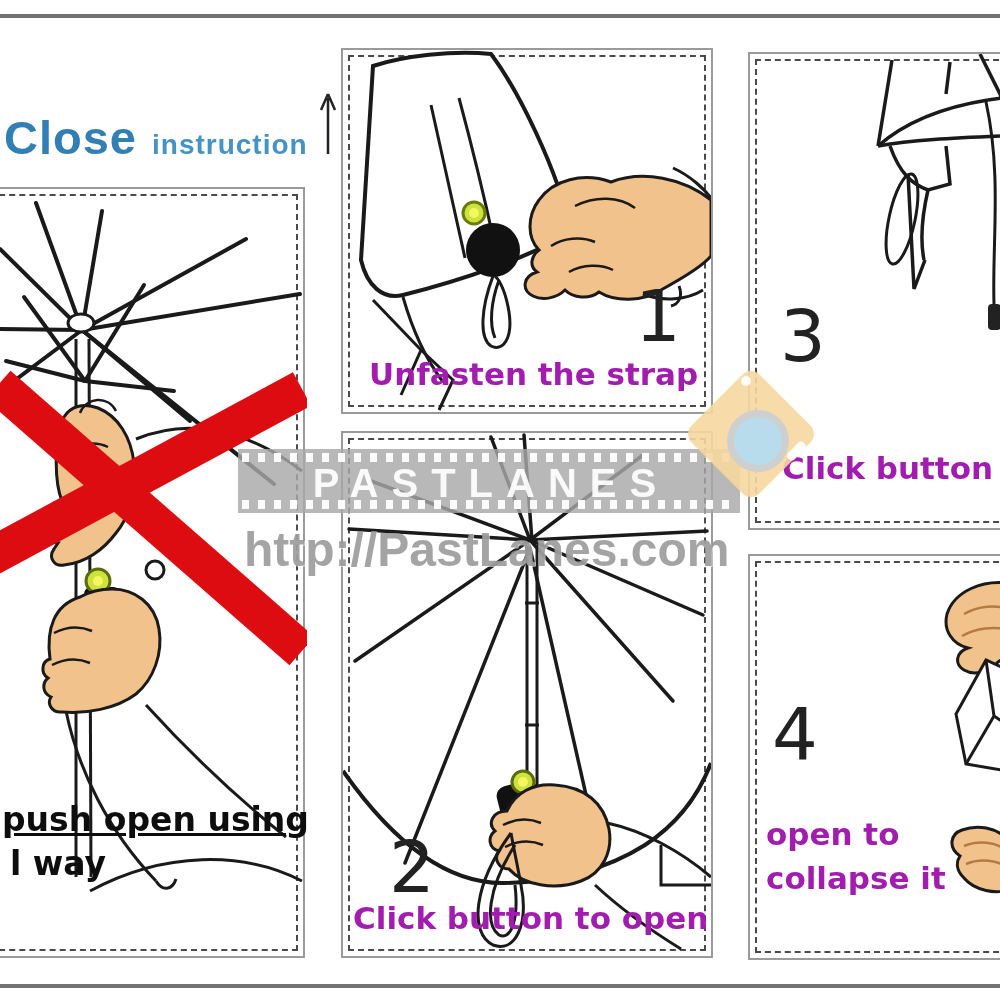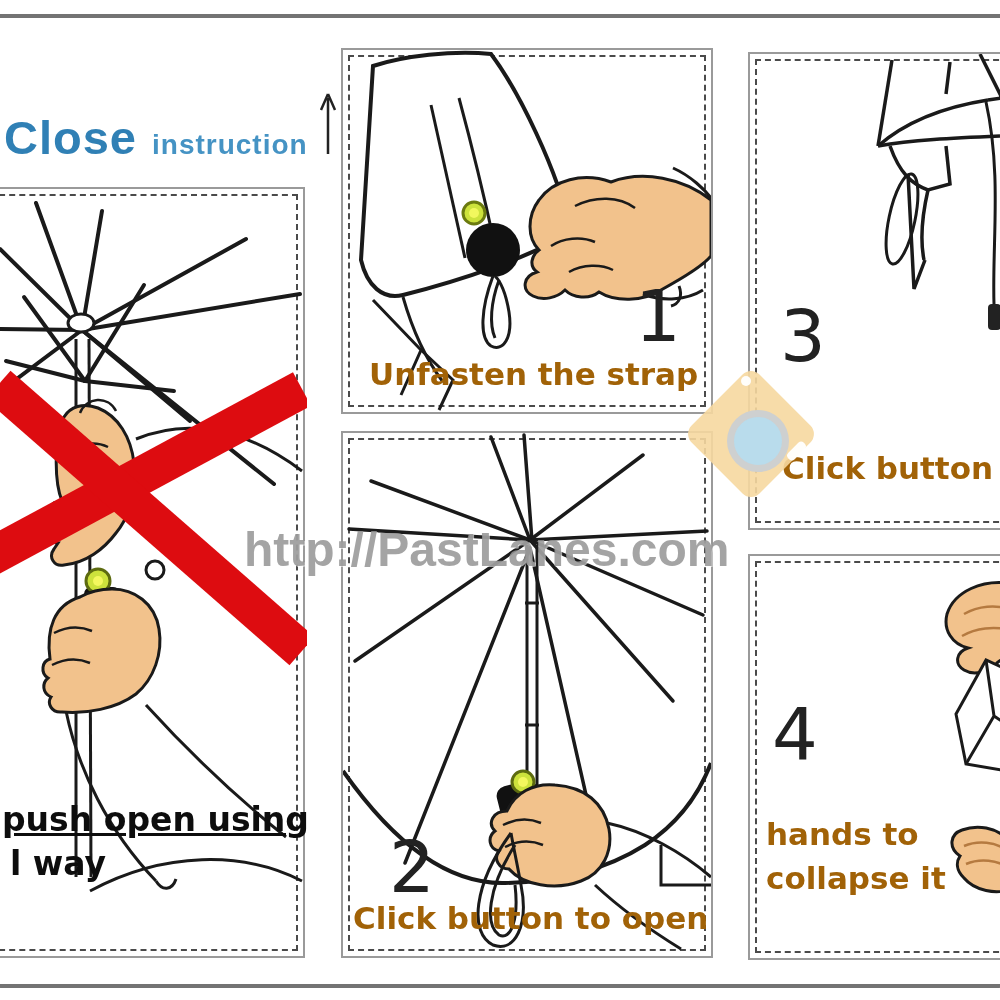--- a/index.html
+++ b/index.html
@@ -23,21 +23,21 @@
   .dashed{position:absolute;inset:5px;border:2px dashed #4a4a4a;pointer-events:none;}
   .panel svg{position:absolute;left:0;top:0;}
 
   #panel-warning{left:-18px;top:187px;width:323px;height:771px;}
   #panel-step1{left:341px;top:48px;width:372px;height:366px;}
   #panel-step2{left:341px;top:431px;width:372px;height:527px;}
   #panel-step3{left:748px;top:52px;width:268px;height:478px;}
   #panel-step4{left:748px;top:554px;width:268px;height:406px;}
 
   .step-num{position:absolute;font-size:72px;font-weight:400;color:#222;line-height:1;}
-  .caption{position:absolute;font-size:31px;font-weight:bold;color:#a16207;
+  .caption{position:absolute;font-size:31px;font-weight:bold;color:#a21caf;
            white-space:nowrap;line-height:44px;letter-spacing:0px;}
 
   
   .warn-caption{position:absolute;left:2px;font-size:33px;font-weight:bold;color:#0d0d0d;
                 white-space:nowrap;z-index:4;}
   #warn-line1{top:800px;text-decoration:underline;}
   #warn-line2{top:844px;margin-left:8px;}
 
   
   #film-band{position:absolute;left:238px;top:449px;width:502px;height:64px;
@@ -257,23 +257,28 @@
         <path d="M236,104 L206,158 L216,208 L252,214 L262,170 L262,116 Z"></path>
         <path d="M236,104 L244,160 L216,208 M244,160 L262,172"></path>
       </g>
 
       <g>
         <path d="M210,300 C198,292 200,278 212,274 C228,268 246,272 256,282 L264,290 L264,332 C246,340 224,334 214,322 C206,314 206,306 210,300 Z" fill="#f2c28c" stroke="#1a1a1a" stroke-width="3"></path>
         <path d="M214,290 C228,284 246,286 256,294 M216,308 C230,302 248,304 258,312" fill="none" stroke="#b57a40" stroke-width="2.5"></path>
       </g>
     </svg>
     <div class="step-num" style="left:22px;top:142px;">4</div>
-    <div class="caption" style="left:16px;top:256px;">hands to</div>
+    <div class="caption" style="left:16px;top:256px;">open to</div>
     <div class="caption" style="left:16px;top:300px;">collapse it</div>
   </div>
 
+  <div id="film-band">
+    <div class="sprockets top"></div>
+    <div class="sprockets bot"></div>
+    <div id="brand-text">PASTLANES</div>
+  </div>
   <div id="url-text">http://PastLanes.com</div>
   <div id="camera-mark"></div>
   <div id="camera-lens"></div>
   <div id="camera-dot"></div>
   <div id="camera-slot"></div>
 
 </div>
 
 </body></html>

